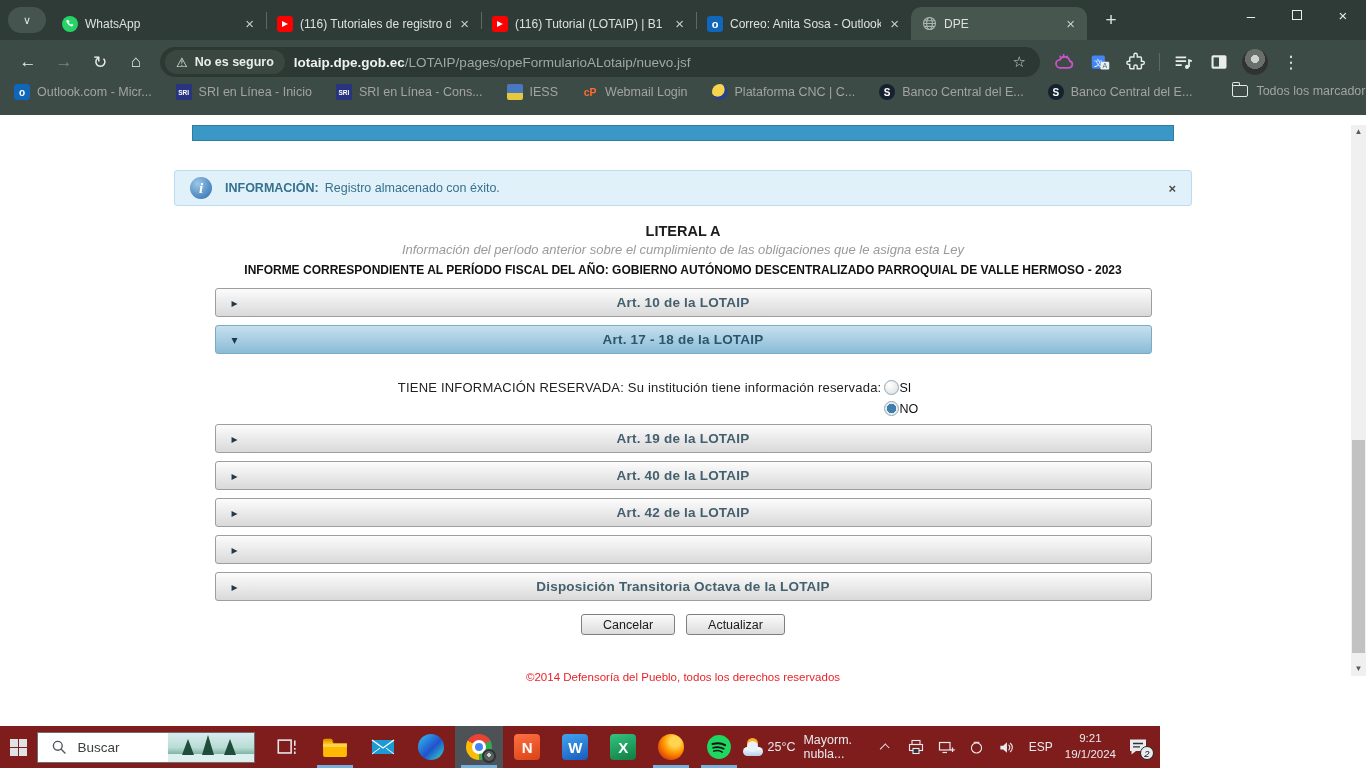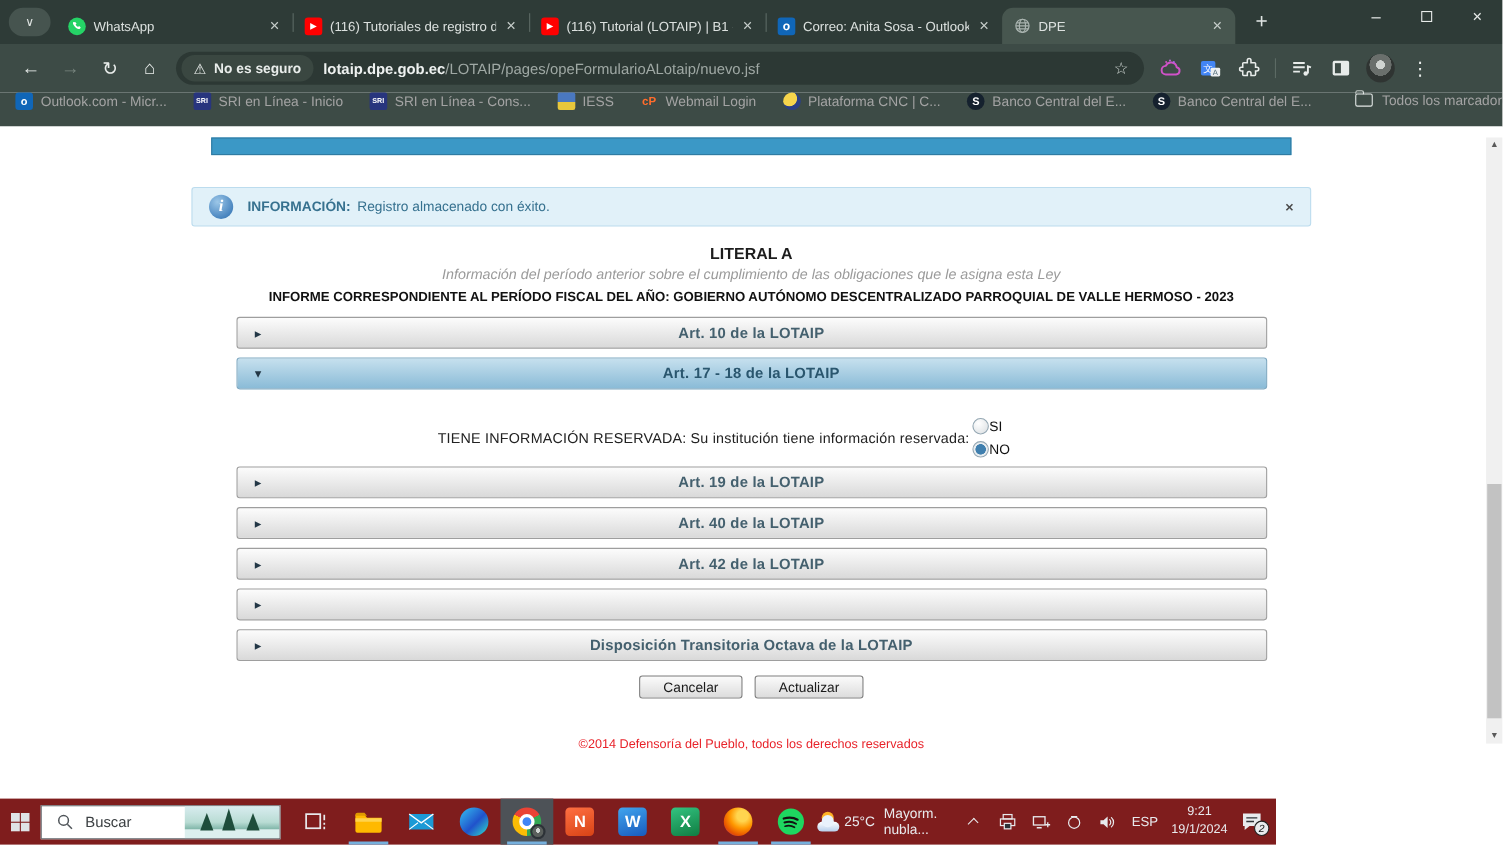--- a/index.html
+++ b/index.html
@@ -5,21 +5,21 @@
 *{margin:0;padding:0;box-sizing:border-box;}
 html,body{width:1366px;height:768px;overflow:hidden;}
 body{font-family:"Liberation Sans",sans-serif;background:#fff;position:relative;}
 .screen{position:absolute;inset:0;width:1366px;height:768px;}
 
 
 .tabstrip{position:absolute;top:0;left:0;width:100%;height:40px;background:#2e3b37;display:flex;align-items:center;}
 .tab-search-btn{flex:0 0 auto;width:38px;height:26px;margin:0 6px 0 8px;border-radius:13px;background:#46544f;color:#dfe4e2;display:flex;align-items:center;justify-content:center;font-size:11px;}
 .tabs{display:flex;align-items:center;height:40px;}
 .tab{width:214px;height:33px;margin-top:7px;display:flex;align-items:center;padding:0 10px;color:#dce1df;font-size:12px;}
-.tab.active{background:#47564f;border-radius:10px 10px 0 0;width:212px;}
+.tab.active{background:#47564f;border-radius:10px 10px 0 0;width:176px;}
 .tab-title{flex:1;white-space:nowrap;overflow:hidden;margin:0 7px;}
 .tab-close{font-size:15px;color:#c7cecb;padding:0 2px;}
 .tab-sep{width:1px;height:17px;background:#5c6a64;}
 .newtab{width:28px;height:28px;color:#dfe4e2;font-size:19px;display:flex;align-items:center;justify-content:center;margin-left:10px;}
 .win-controls{margin-left:auto;display:flex;align-self:flex-start;}
 .wc{width:46px;height:30px;display:flex;align-items:center;justify-content:center;color:#e8ecea;font-size:15px;}
 .maxbox{width:10px;height:10px;border:1.4px solid #e8ecea;display:block;}
 .fav{width:16px;height:16px;flex:0 0 auto;display:flex;align-items:center;justify-content:center;border-radius:3px;}
 .fav.wa{background:#25d366;border-radius:50%;}
 .fav.yt{background:#f00;}
@@ -71,21 +71,21 @@
 .info-close{margin-left:auto;color:#4a4a4a;font-size:13px;font-weight:bold;}
 .h-title{margin-top:17px;text-align:center;font-size:14.5px;font-weight:bold;color:#1d1d1d;}
 .h-sub{margin-top:3px;text-align:center;font-size:13px;font-style:italic;color:#9a9a9a;}
 .h-report{margin-top:6px;text-align:center;font-size:12px;font-weight:bold;color:#111;}
 .accwrap{width:937px;margin:11px auto 0;}
 .acc{height:29px;border:1px solid #9e9e9e;border-radius:3px;background:linear-gradient(#fcfcfc,#d9d9d9);display:flex;align-items:center;justify-content:center;position:relative;margin-top:8px;font-size:13.5px;font-weight:bold;color:#44606e;letter-spacing:.2px;}
 .acc:first-child{margin-top:0;}
 .acc .arr{position:absolute;left:16px;color:#233746;font-size:12px;font-weight:normal;}
 .acc.open{background:linear-gradient(#c6e0ee,#8abbd7);border-color:#7fa9c2;color:#2a566e;}
 .acc-body{padding-top:26px;}
-.q-row{display:flex;justify-content:center;align-items:center;transform:translateX(-25px);}
+.q-row{display:flex;justify-content:center;transform:translateX(-25px);}
 .q-label{font-size:13px;color:#222;letter-spacing:.2px;}
 .radio-col{display:flex;flex-direction:column;gap:6px;margin-left:3px;}
 .radio-item{display:flex;align-items:center;font-size:12.5px;color:#111;}
 .radio{width:15px;height:15px;border-radius:50%;border:1px solid #93a6b2;background:radial-gradient(circle at 35% 30%,#fff,#d9dee1);flex:0 0 auto;}
 .radio.sel{background:radial-gradient(circle at 50% 50%,#3f7fae 0 4.5px,#e8edf0 5px);}
 .note{margin-top:21px;text-align:center;font-size:13px;color:#1a1a1a;padding-bottom:9px;}
 .btnrow{display:flex;justify-content:center;gap:11px;margin-top:13px;}
 .btn{font-family:inherit;font-size:12.5px;color:#1a1a1a;background:linear-gradient(#fbfbfb,#dcdcdc);border:1px solid #7f7f7f;border-radius:3px;height:21px;padding:0 21px;}
 .pfooter{margin-top:36px;text-align:center;font-size:11.5px;color:#e8232a;}
 .pscroll{position:absolute;right:0;top:10px;width:15px;height:551px;background:#f0f0f0;}

